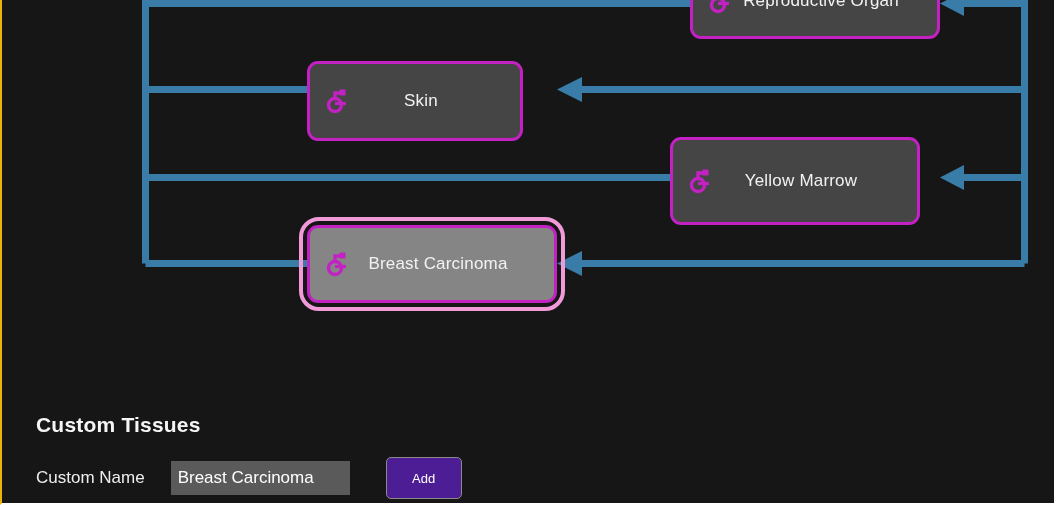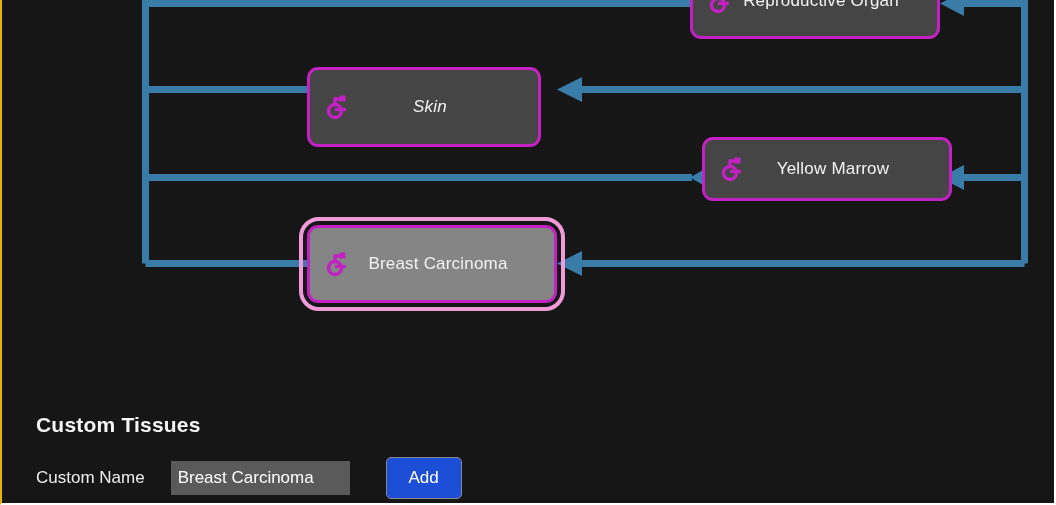--- a/index.html
+++ b/index.html
@@ -89,24 +89,24 @@
     border: 4px solid #f09ad8;
     border-radius: 20px;
     pointer-events: none;
   }
 
   
   #node-reproductive-organ {
     left: 688px;  top: -38px;  width: 250px; height: 77px;
   }
   #node-skin {
-    left: 305px;  top: 67px;   width: 234px; height: 80px; font-style: italic;
+    left: 305px;  top: 61px;   width: 216px; height: 80px;
   }
   #node-yellow-marrow {
-    left: 700px;  top: 137px;  width: 250px; height: 64px;
+    left: 668px;  top: 137px;  width: 250px; height: 88px;
   }
   #node-breast-carcinoma {
     left: 305px;  top: 225px;  width: 250px; height: 78px;
   }
 
   
   #custom-tissues-panel {
     position: absolute;
     left: 0;
     top: 370px;
@@ -145,26 +145,26 @@
     font-family: "Liberation Sans", sans-serif;
     font-size: 17px;
     width: 179px;
     height: 34px;
     padding: 0 7px;
     box-sizing: border-box;
     border-radius: 0;
   }
   #add-tissue-button {
     margin-left: 24px;
-    background: #1d4ed8;
+    background: #4c1d95;
     color: #ffffff;
     border: 1px solid #8a8a8a;
     border-radius: 5px;
     font-family: "Liberation Sans", sans-serif;
-    font-size: 17px;
+    font-size: 13px;
     width: 76px;
     height: 42px;
     cursor: pointer;
     padding: 0;
   }
 </style>
 </head>
 <body>
 
 <div id="app">

